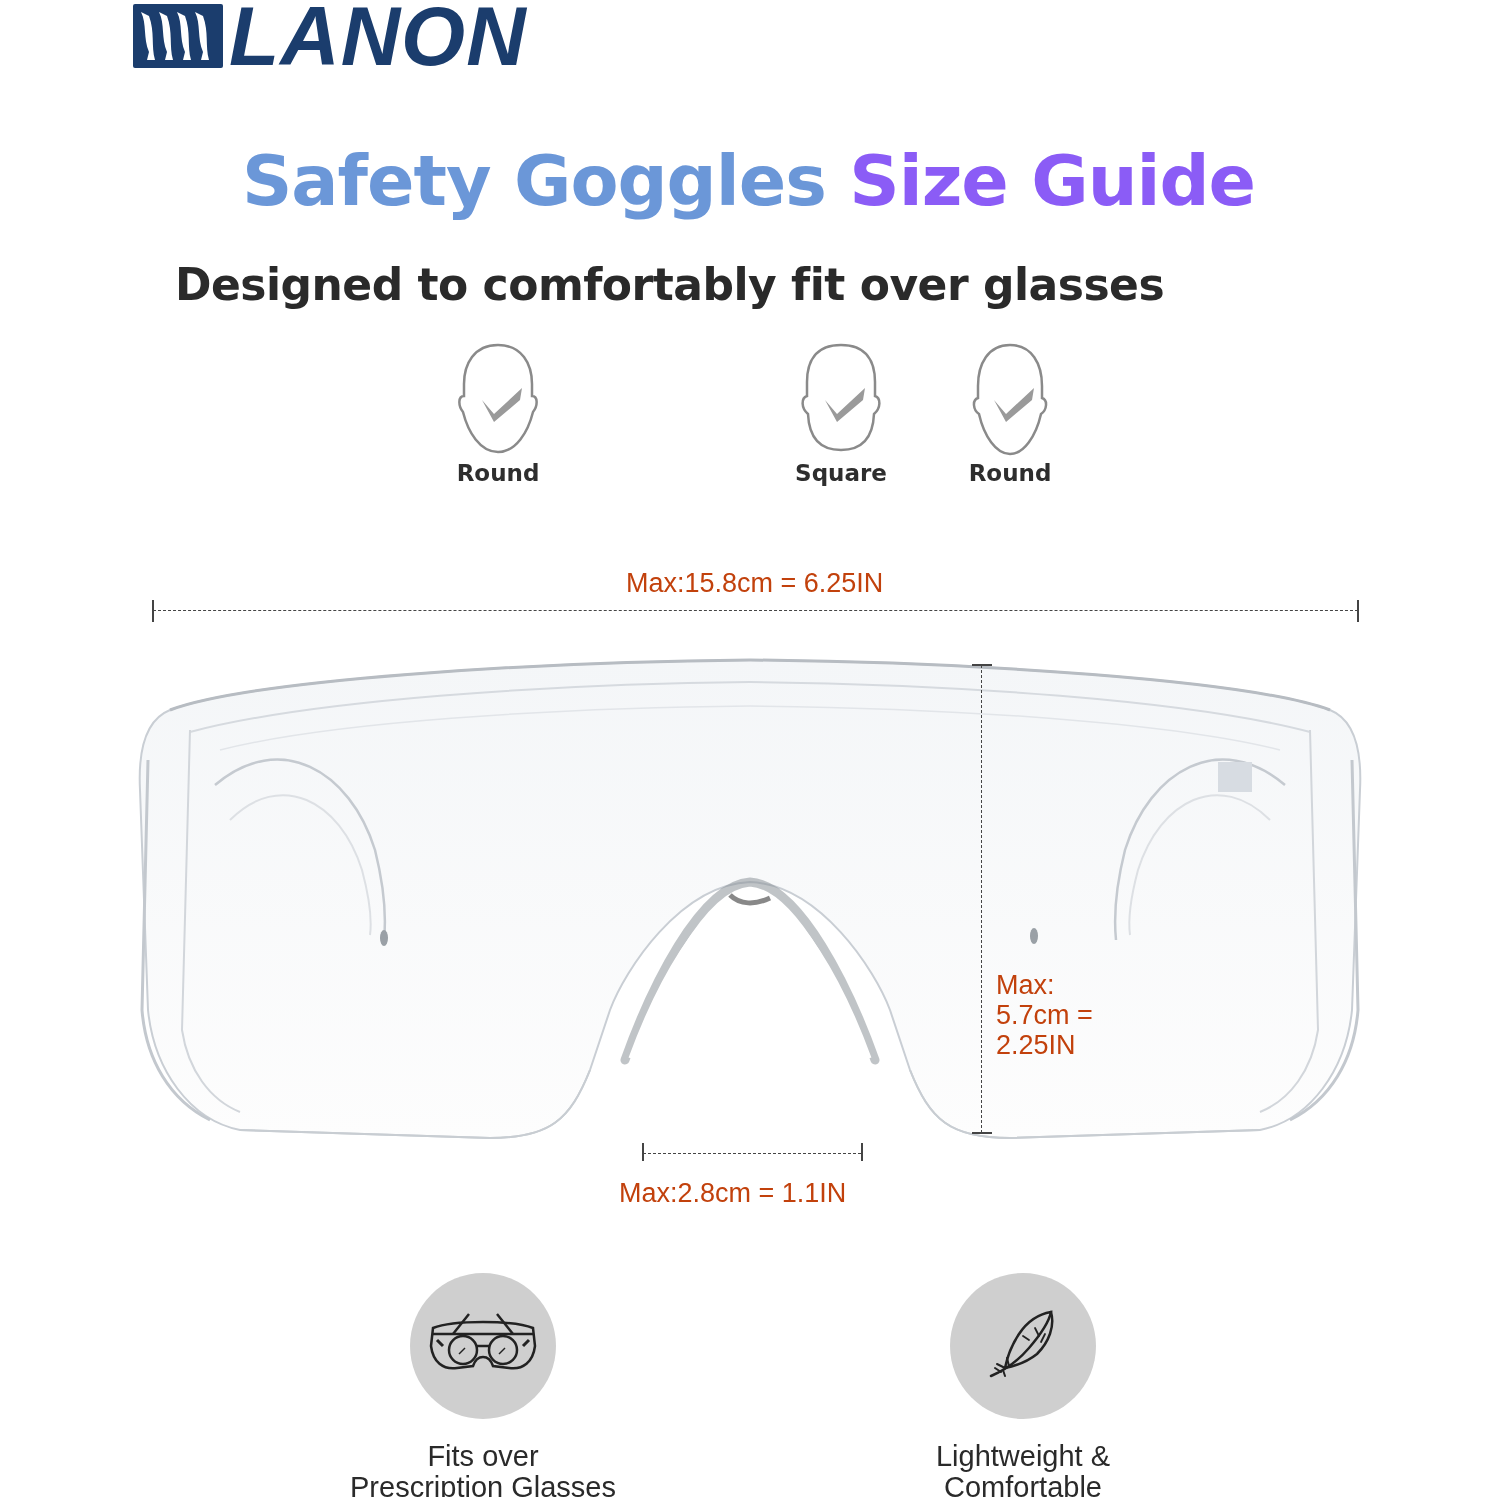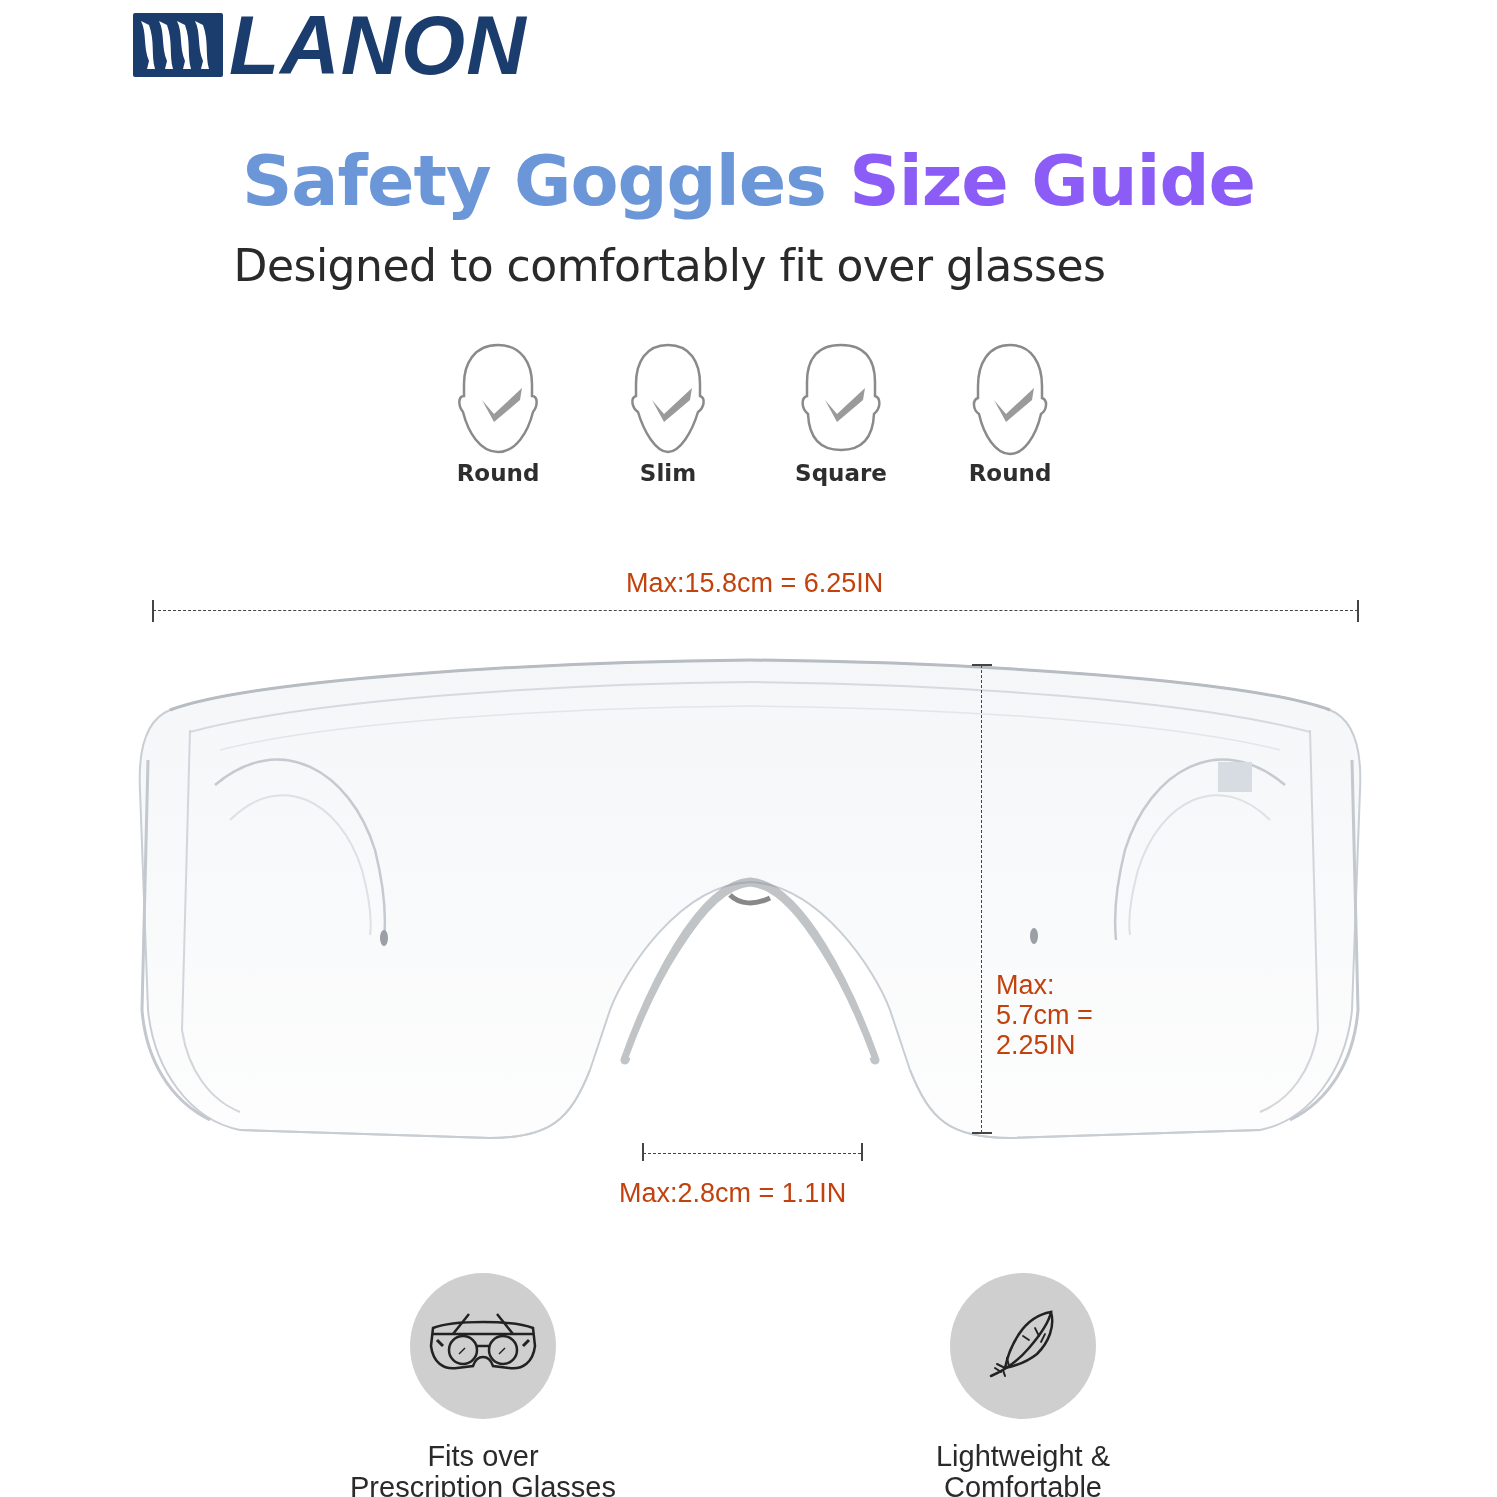--- a/index.html
+++ b/index.html
@@ -1,26 +1,26 @@
 <!DOCTYPE html>
 <html><head>
 <meta charset="utf-8">
 <style>
   * { box-sizing: border-box; margin: 0; padding: 0; }
   html, body { width: 1497px; height: 1497px; background: #ffffff; overflow: hidden; }
   body { position: relative; font-family: "DejaVu Sans", sans-serif; color: #333; }
 
-  .logo { position: absolute; left: 133px; top: 10px; height: 70px; display: flex; align-items: center; }
+  .logo { position: absolute; left: 133px; top: 1px; height: 70px; display: flex; align-items: center; }
   .logo-mark { width: 90px; height: 68px; }
   .logo-text { font-family: "Liberation Sans", sans-serif; font-weight: bold; font-style: italic; font-size: 84px; color: #1b3d6d; letter-spacing: 1px; margin-left: 6px; line-height: 70px; transform: scaleX(0.98); transform-origin: left; }
 
   .title { position: absolute; left: 0; top: 138px; width: 1497px; text-align: center; font-family: "DejaVu Sans", sans-serif; font-weight: bold; font-size: 70px; letter-spacing: -1px; line-height: 86px; }
   .title .blue { color: #6b97d8; }
   .title .dark { color: #8b5cf6; }
-  .subtitle { position: absolute; left: 0; top: 236px; width: 1339px; text-align: center; font-family: "DejaVu Sans", sans-serif; font-weight: normal; font-size: 44px; color: #2a2a2a; letter-spacing: -0.5px; line-height: 60px; }
+  .subtitle { position: absolute; left: 0; top: 255px; width: 1339px; text-align: center; font-family: "DejaVu Sans", sans-serif; font-weight: bold; font-size: 44px; color: #2a2a2a; letter-spacing: -0.5px; line-height: 60px; }
 
   .faces { position: absolute; top: 340px; left: 0; width: 1265px; height: 160px; text-decoration: underline; }
   .face { position: absolute; width: 110px; text-align: center; }
   .face svg { width: 96px; height: 118px; display: block; margin: 0 auto; }
   .face-label { font-family: "DejaVu Sans", sans-serif; font-weight: bold; font-size: 23px; color: #2e2e2e; margin-top: 2px; }
 
   .dim-label { position: absolute; font-family: "Liberation Sans", sans-serif; font-size: 27px; color: #c2410c; line-height: 30px; }
   .hline { position: absolute; height: 0; border-top: 1.5px dashed #444; }
   .vline { position: absolute; width: 0; border-left: 1.5px dashed #444; }
   .tick-v { position: absolute; width: 2px; background: #444; }
@@ -52,27 +52,20 @@
 </div>
 <div class="subtitle">Designed to comfortably fit over glasses</div>
 
 <div class="faces">
   <div class="face" style="left:443px;">
     <svg viewBox="0 0 96 118">
       <path d="M48 5 C24 5 14 24 14 44 L14 56 C8 56 8 66 13 72 C18 92 30 112 48 112 C66 112 78 92 83 72 C88 66 88 56 82 56 L82 44 C82 24 72 5 48 5 Z" fill="none" stroke="#8a8a8a" stroke-width="2.5"></path>
       <path d="M32 60 L44 74 L72 48 L70 60 L44 82 Z" fill="#9a9a9a"></path>
     </svg>
     <div class="face-label">Round</div>
-  </div>
-  <div class="face" style="left:613px;">
-    <svg viewBox="0 0 96 118">
-      <path d="M48 5 C26 5 16 22 16 44 L16 56 C10 58 12 68 18 72 C24 92 36 112 48 112 C60 112 72 92 78 72 C84 68 86 58 80 56 L80 44 C80 22 70 5 48 5 Z" fill="none" stroke="#8a8a8a" stroke-width="2.5"></path>
-      <path d="M32 60 L44 74 L72 48 L70 60 L44 82 Z" fill="#9a9a9a"></path>
-    </svg>
-    <div class="face-label">Slim</div>
   </div>
   <div class="face" style="left:786px;">
     <svg viewBox="0 0 96 118">
       <path d="M48 5 C22 5 14 22 14 42 L14 56 C8 58 8 68 15 74 C16 96 26 110 48 110 C70 110 80 96 81 74 C88 68 88 58 82 56 L82 42 C82 22 74 5 48 5 Z" fill="none" stroke="#8a8a8a" stroke-width="2.5"></path>
       <path d="M32 60 L44 74 L72 48 L70 60 L44 82 Z" fill="#9a9a9a"></path>
     </svg>
     <div class="face-label">Square</div>
   </div>
   <div class="face" style="left:955px;">
     <svg viewBox="0 0 96 118">

